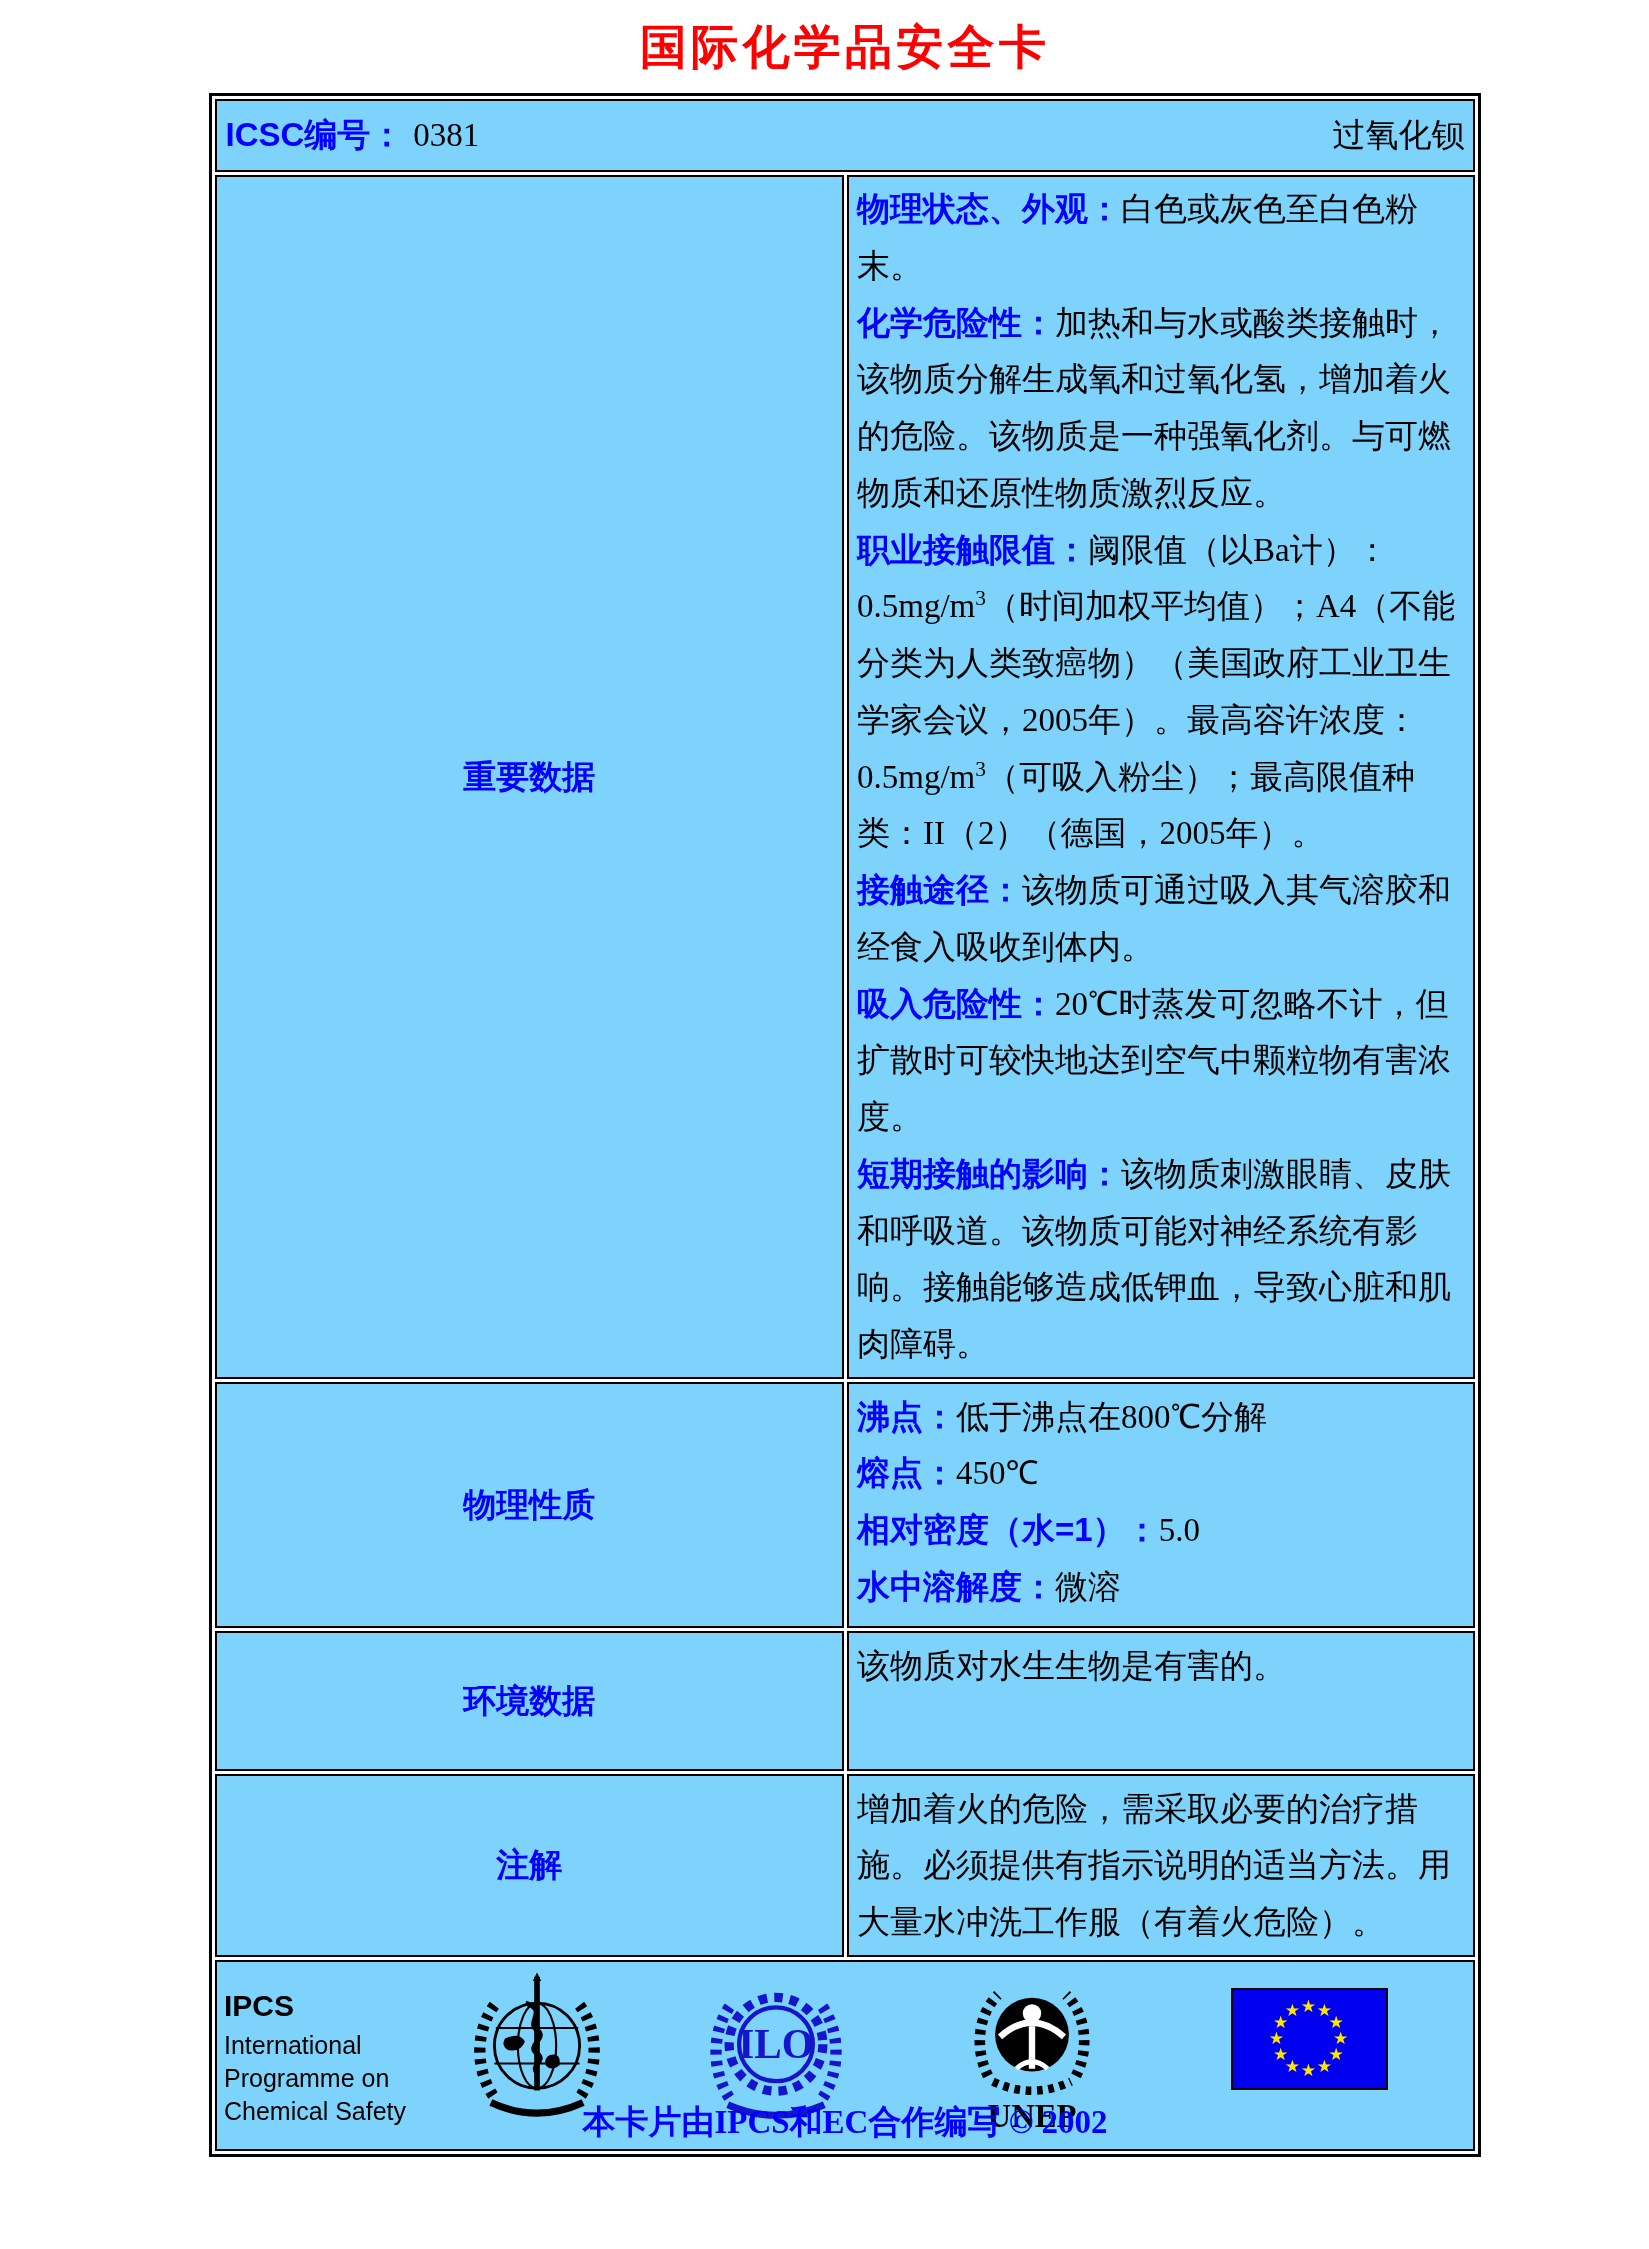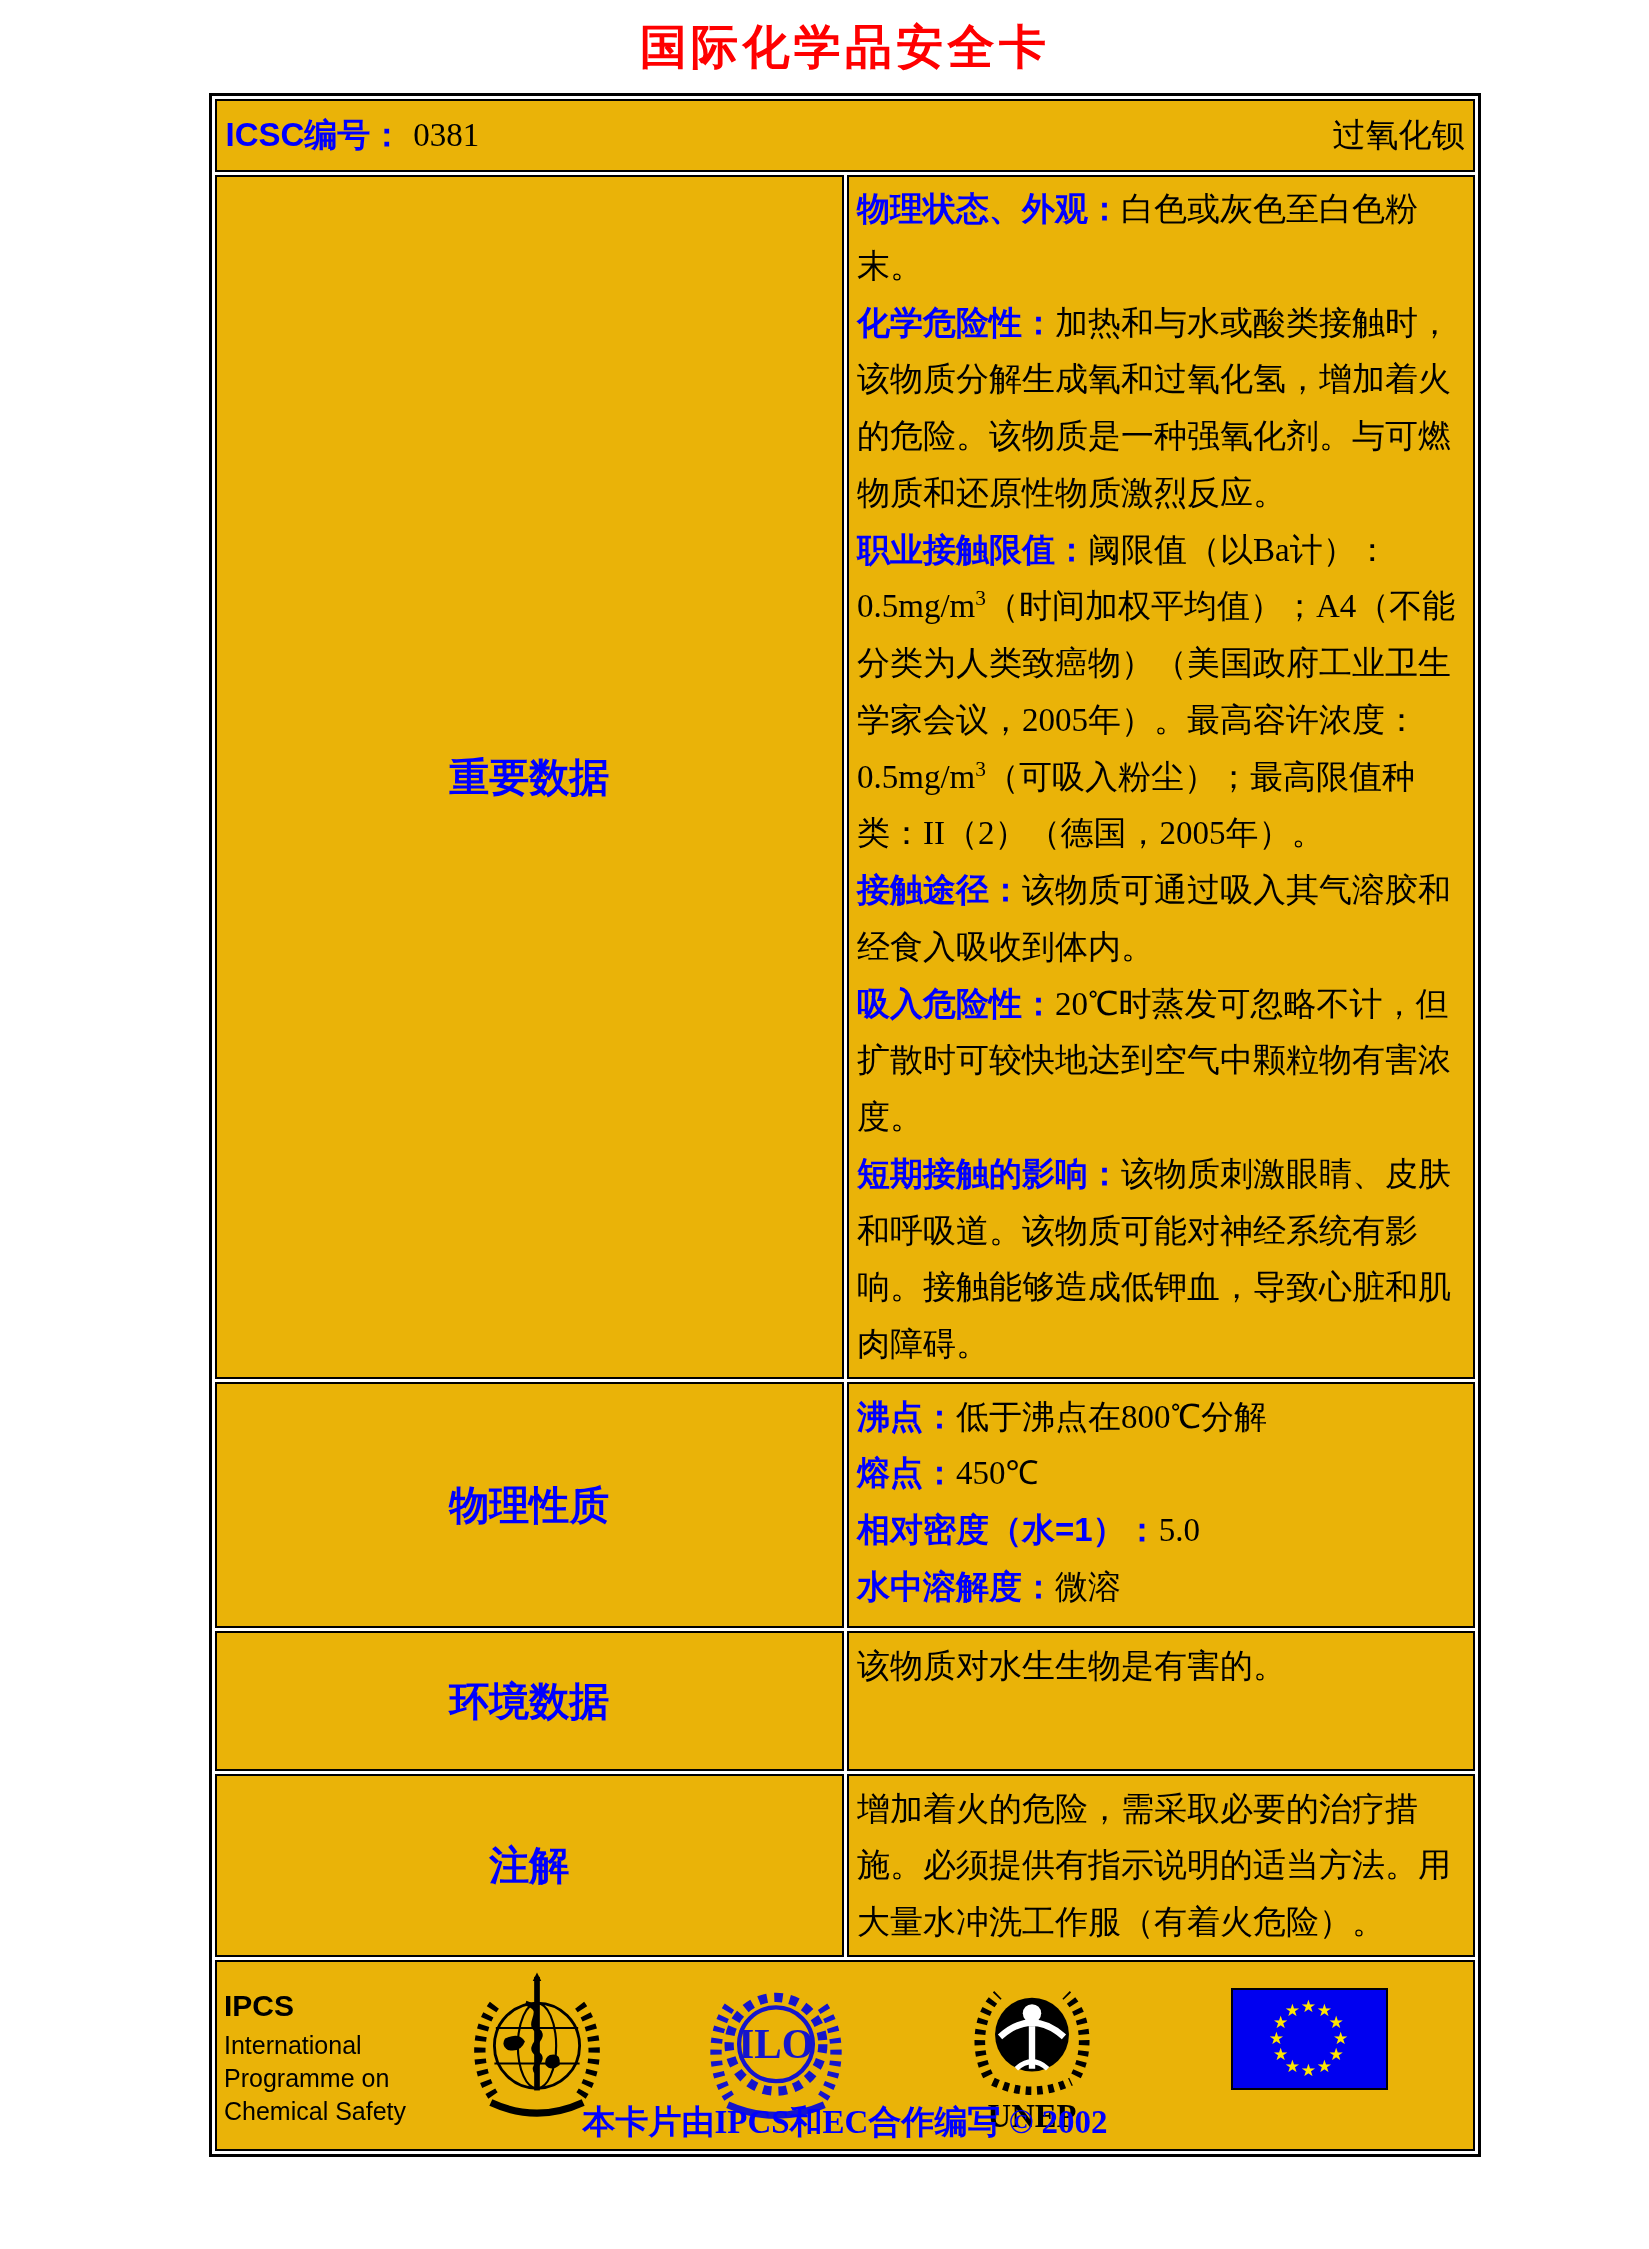--- a/index.html
+++ b/index.html
@@ -25,28 +25,28 @@
   }
   table.card {
     margin: 14.2px 0 0 209px;
     width: 1272px;
     border: 3.6px solid #000;
     border-collapse: separate;
     border-spacing: 3.6px;
     background: #fff;
     table-layout: fixed;
   }
-  td { border: 2.1px solid #000; background: #eab308; padding: 2.8px 7.1px; }
+  td { border: 2.1px solid #000; background: #7dd3fc; padding: 2.8px 7.1px; }
   td.lblcell {
     width: 177px;
     text-align: center;
     vertical-align: middle;
     color: #0000ff;
     font-weight: bold;
-    font-size: 40px;
+    font-size: 33px;
     font-family: "Liberation Sans", sans-serif;
     padding: 0;
   }
   td.content {
     vertical-align: top;
     font-size: 33px;
     line-height: 1.72;
     padding: 4.3px 10px 4.3px 8.5px;
   }
   td.content p { margin: 0; }

